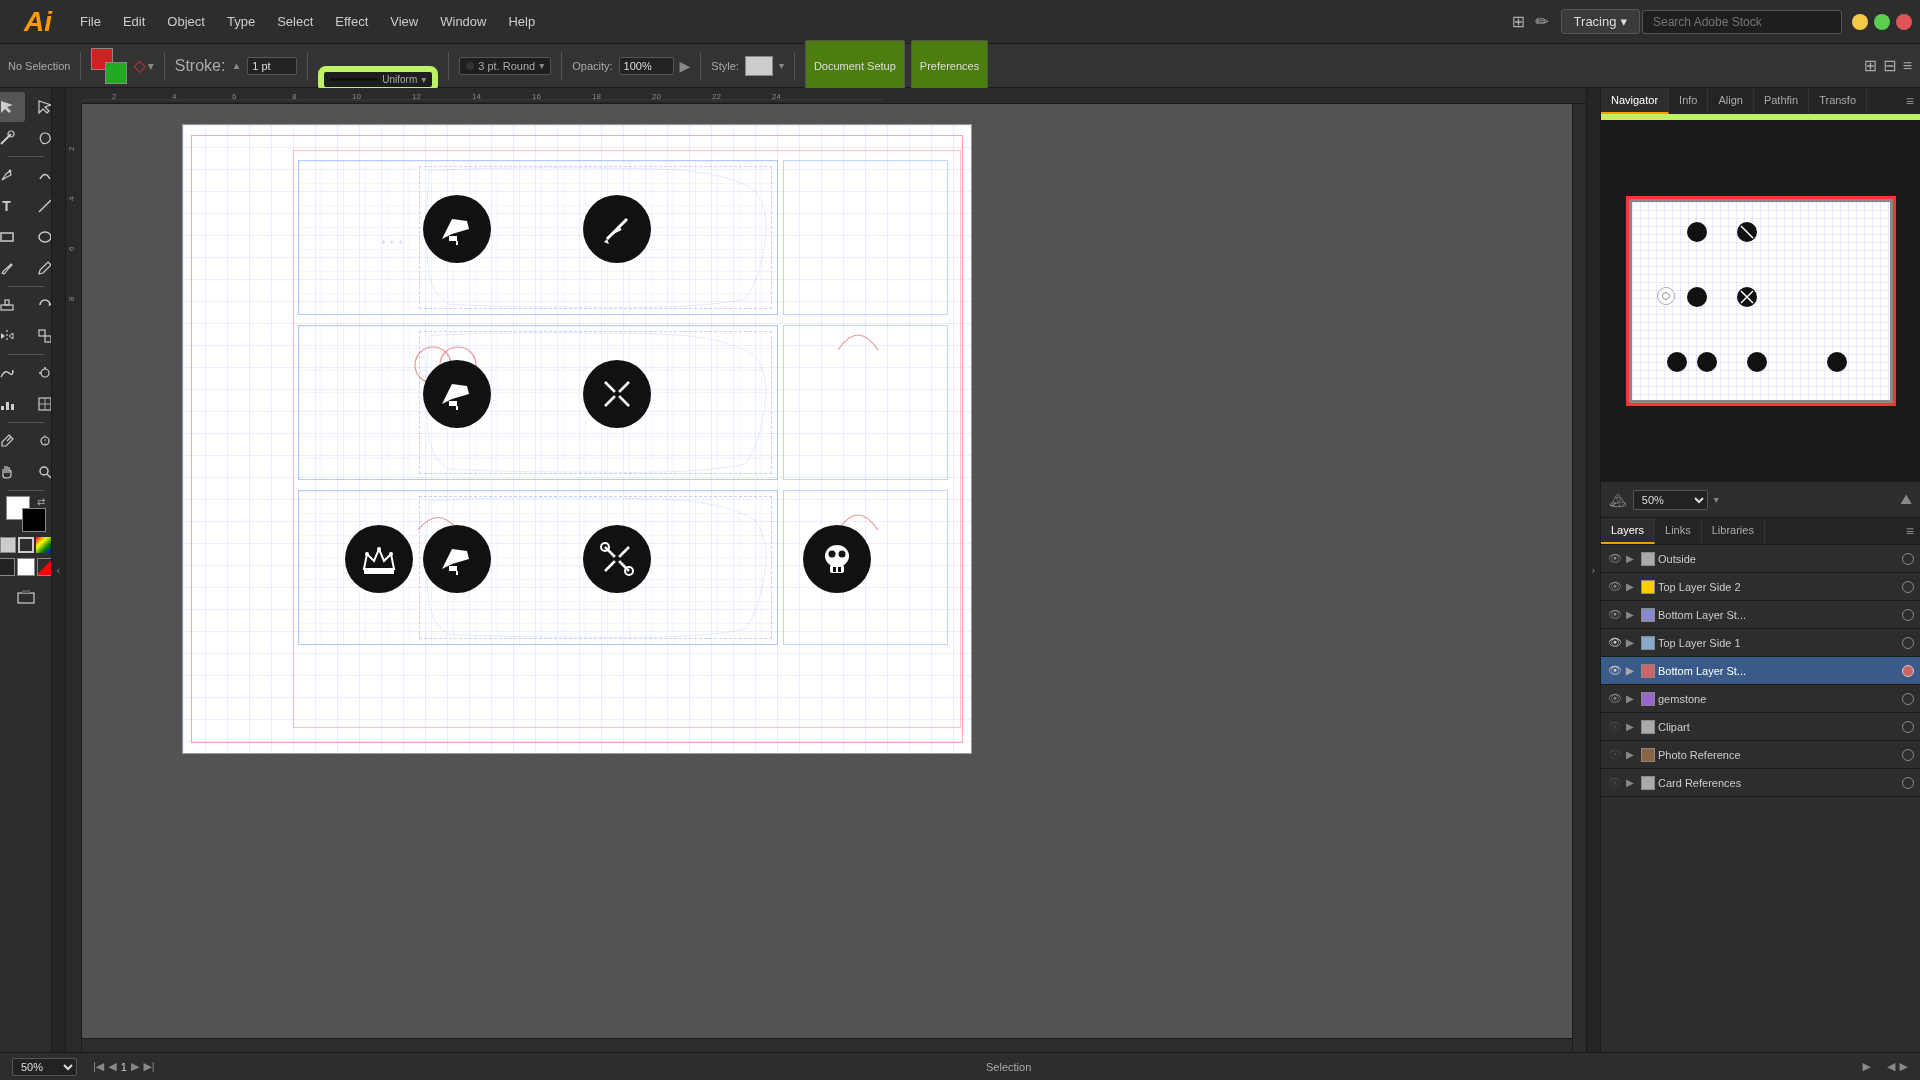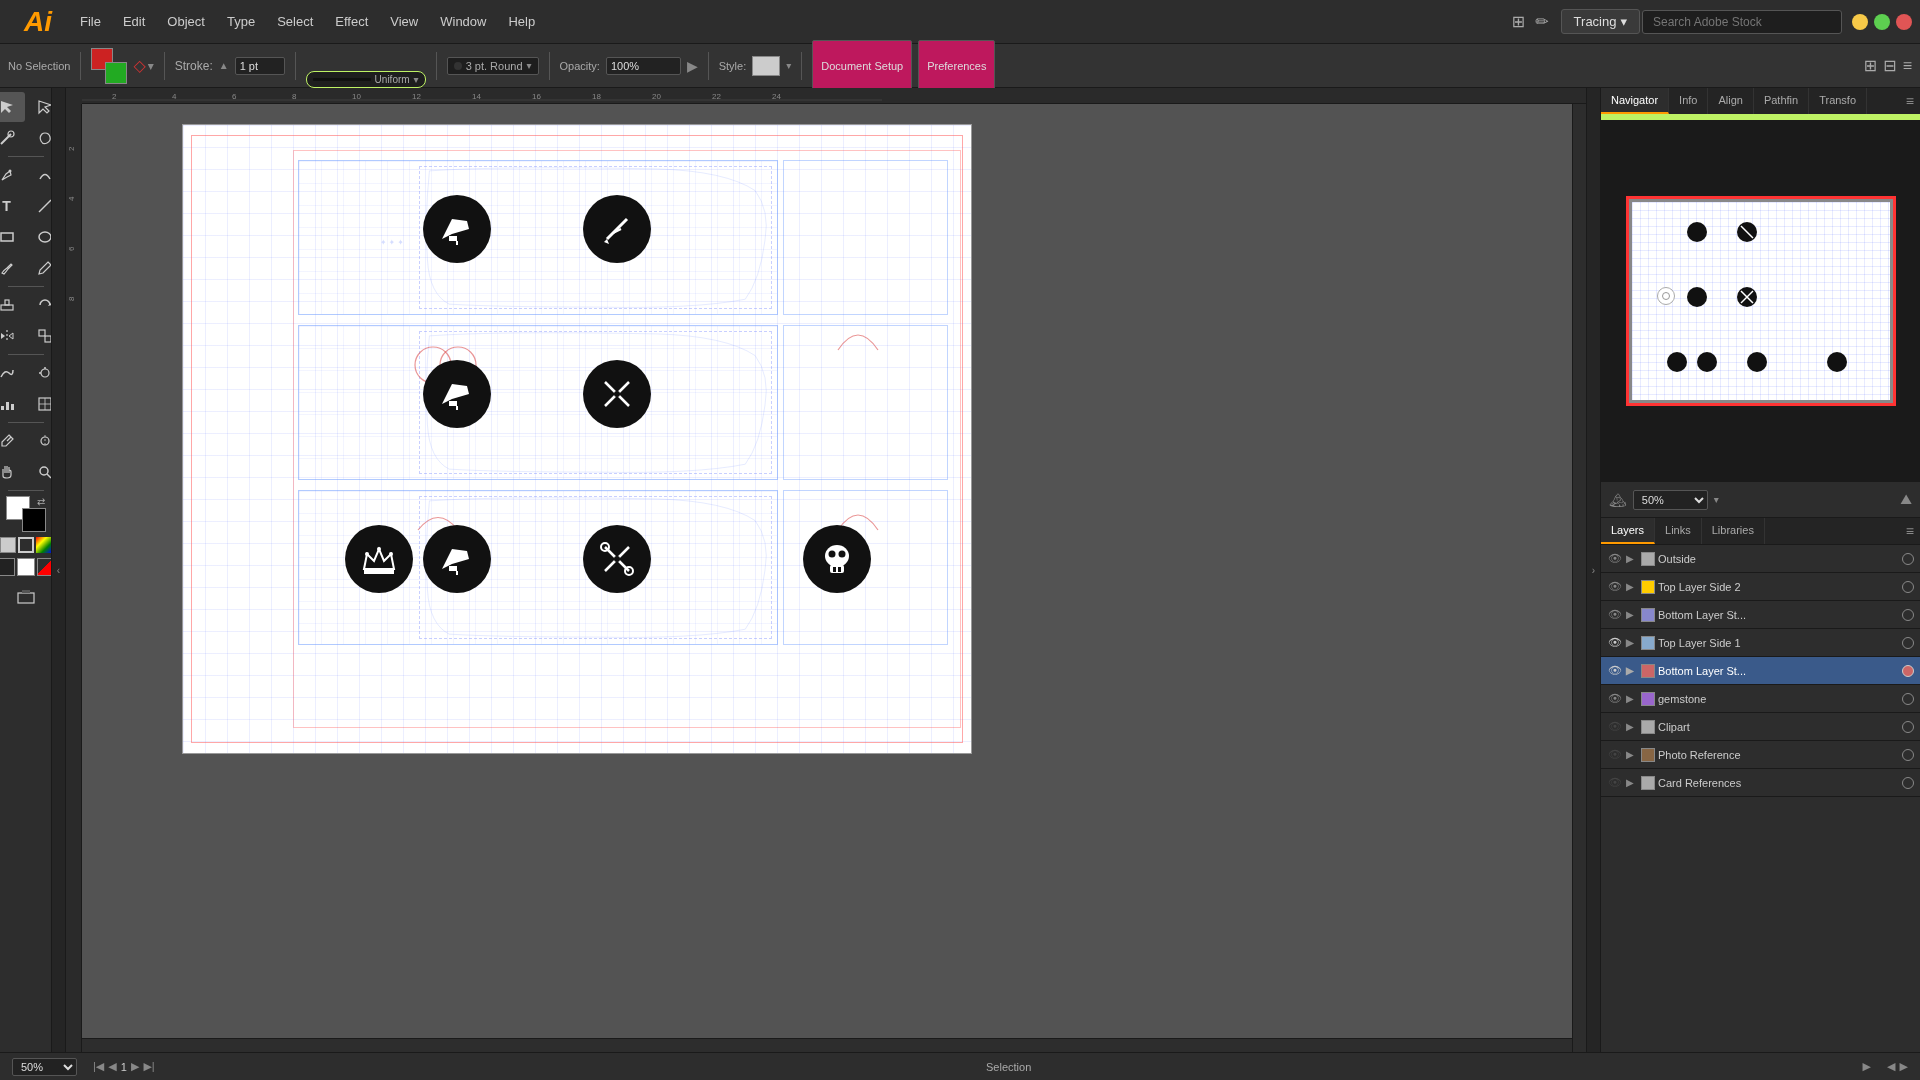--- a/index.html
+++ b/index.html
@@ -22,21 +22,21 @@
     .window-controls { display: flex; gap: 6px; align-items: center; margin-left: 8px; }
 
     
     #toolbar {
       width: 100%; height: 44px; background: #333333; display: flex; align-items: center;
       border-bottom: 1px solid #1a1a1a; padding: 0 8px; gap: 6px; flex-wrap: nowrap;
     }
     .tool-separator { width: 1px; height: 28px; background: #555; margin: 0 4px; }
     .toolbar-label { color: #aaa; font-size: 11px; }
     .toolbar-input { background: #222; border: 1px solid #555; color: #ddd; font-size: 11px; padding: 2px 4px; width: 50px; border-radius: 2px; }
-    .toolbar-btn { background: #be185d; border: 1px solid #555; color: #ddd; font-size: 11px; padding: 19px 8px; border-radius: 2px; cursor: pointer; }
+    .toolbar-btn { background: #4d7c0f; border: 1px solid #555; color: #ddd; font-size: 11px; padding: 19px 8px; border-radius: 2px; cursor: pointer; }
 
     
     #main-container { display: flex; width: 100%; height: calc(1080px - 44px - 44px - 28px); }
 
     
     #toolbox {
       width: 52px; min-width: 52px; background: #2d2d2d; border-right: 1px solid #1a1a1a;
       display: flex; flex-direction: column; align-items: center; padding: 4px 0; gap: 2px; overflow-y: auto;
     }
     .tool-btn { width: 36px; height: 30px; display: flex; align-items: center; justify-content: center; border-radius: 3px; cursor: pointer; color: #ccc; font-size: 14px; }
@@ -148,46 +148,46 @@
     <div style="position:absolute;bottom:0;right:0;width:22px;height:22px;background:#22aa22;border:1px solid #888;cursor:pointer;"></div>
   </div>
 
   <div style="display:flex;align-items:center;gap:2px;">
     <span style="font-size:16px;color:#cc3333;">◇</span>
     <span style="font-size:12px;color:#888;">▾</span>
   </div>
 
   <div class="tool-separator"></div>
 
-  <span class="toolbar-label" style="font-size:12px;color:#aaa;">Stroke:</span>
+  <span class="toolbar-label" style="font-size:16px;color:#aaa;">Stroke:</span>
   <div style="display:flex;align-items:center;gap:2px;">
     <span style="font-size:10px;color:#888;">▲</span>
   </div>
   <input class="toolbar-input" value="1 pt" style="width: 50px;">
 
   <div class="tool-separator"></div>
 
-  <div style="display:flex;align-items:center;gap:4px;background:#1e1e1e;border:1px solid #bef264;padding:2px 6px;border-radius:8px;width:120px;margin-top:28px;">
+  <div style="display:flex;align-items:center;gap:4px;background:#1e1e1e;border:6px solid #bef264;padding:2px 6px;border-radius:8px;width:120px;margin-top:28px;">
     <div style="width:60px;height:3px;background:#111;border-radius:1px;"></div>
     <span style="font-size:10px;color:#aaa;">Uniform</span>
     <span style="font-size:10px;color:#888;">▾</span>
   </div>
 
   <div class="tool-separator"></div>
 
   <div style="display:flex;align-items:center;gap:4px;background:#1e1e1e;border:1px solid #555;padding:2px 6px;border-radius:2px;cursor:pointer;">
     <span style="width:8px;height:8px;border-radius:50%;background:#333;display:inline-block;"></span>
     <span style="font-size:11px;color:#aaa;">3 pt. Round</span>
     <span style="font-size:10px;color:#888;">▾</span>
   </div>
 
   <div class="tool-separator"></div>
 
   <span class="toolbar-label">Opacity:</span>
-  <input class="toolbar-input" value="100%" style="width: 75px;">
+  <input class="toolbar-input" value="100%" style="width: 55px;">
   <span style="font-size:14px;color:#888;cursor:pointer;">▶</span>
 
   <div class="tool-separator"></div>
 
   <span class="toolbar-label">Style:</span>
   <div style="width:28px;height:20px;background:#ccc;border:1px solid #888;cursor:pointer;"></div>
   <span style="font-size:10px;color:#888;">▾</span>
 
   <div class="tool-separator"></div>
 

